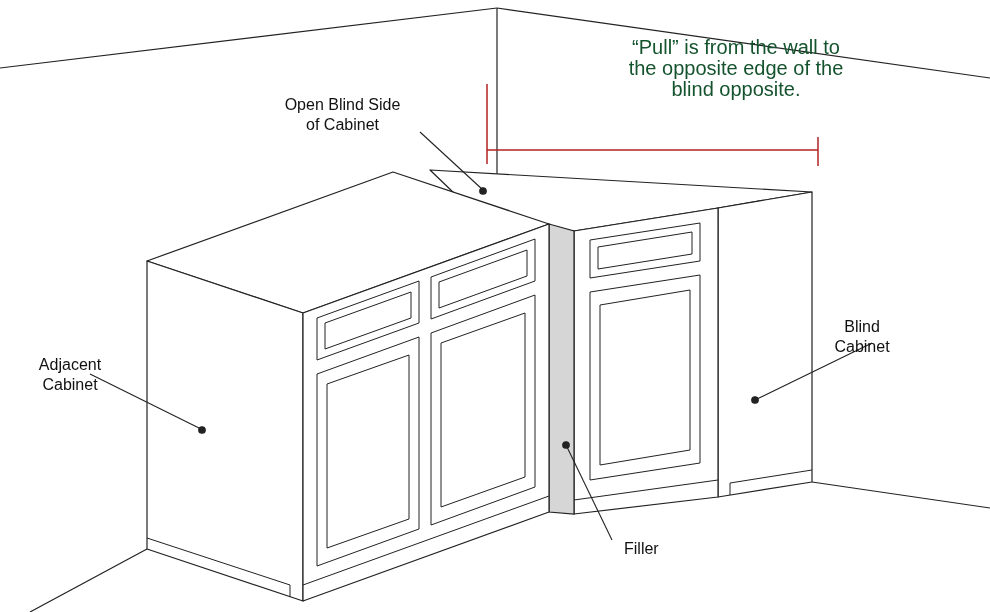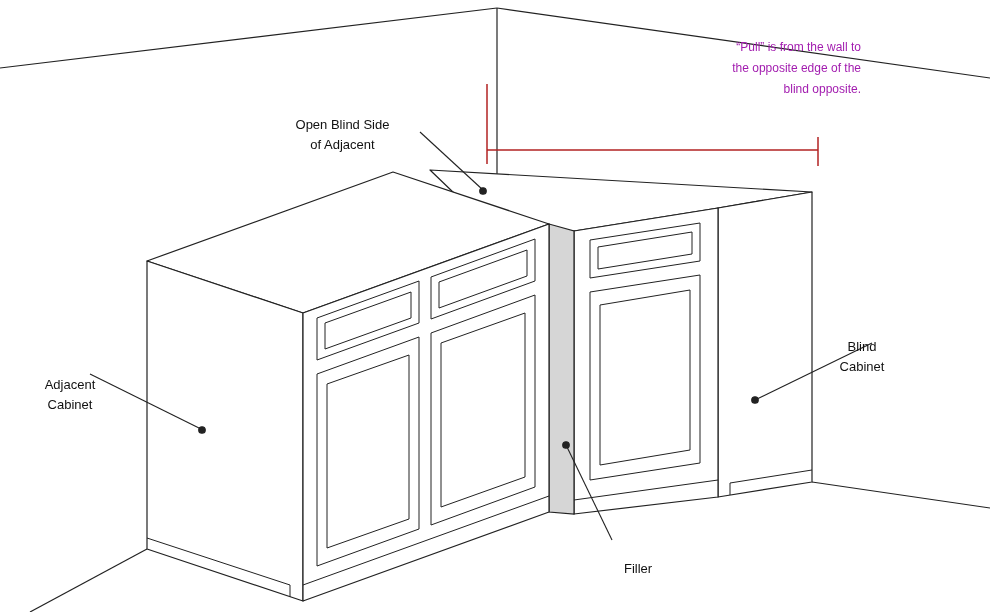--- a/index.html
+++ b/index.html
@@ -8,38 +8,37 @@
     width: 990px;
     height: 612px;
     background: #ffffff;
     font-family: "Liberation Sans", sans-serif;
     overflow: hidden;
   }
   .stage svg { position: absolute; left: 0; top: 0; }
   .diagram-label {
     position: absolute;
     color: #111111;
-    font-size: 13px;
+    font-size: 16px;
     line-height: 20px;
     text-align: center;
     white-space: nowrap;
-    margin-top: 20px;
   }
   .diagram-label span { display: block; }
   .label-open-blind { left: 250px; top: 95px; width: 185px; }
   .label-adjacent   { left: 0px;   top: 355px; width: 92px; padding-left: 24px; }
   .label-blind      { left: 816px; top: 317px; width: 92px; }
   .label-filler     { left: 624px; top: 539px; width: 80px; text-align: left; }
   .annotation-pull {
     position: absolute;
     left: 611px; top: 37px; width: 250px;
-    color: #a21caf;
-    font-size: 12px;
+    color: #14532d;
+    font-size: 20px;
     line-height: 21px;
-    text-align: right;
+    text-align: center;
   }
   .annotation-pull span { display: block; }
 </style>
 </head>
 <body>
 
 <div class="stage">
 
   <svg width="990" height="612" viewBox="0 0 990 612">
 
@@ -94,21 +93,21 @@
 
     <g stroke="#b22222" stroke-width="1.5" fill="none">
       <line x1="487" y1="150" x2="818" y2="150" stroke="#b22222"></line>
       <line x1="487" y1="84" x2="487" y2="164" stroke="#b22222"></line>
       <line x1="818" y1="137" x2="818" y2="166" stroke="#b22222"></line>
     </g>
   </svg>
 
   <div class="diagram-label label-open-blind">
     <span>Open Blind Side</span>
-    <span>of Adjacent</span>
+    <span>of Cabinet</span>
   </div>
 
   <div class="diagram-label label-adjacent">
     <span>Adjacent</span>
     <span>Cabinet</span>
   </div>
 
   <div class="diagram-label label-blind">
     <span>Blind</span>
     <span>Cabinet</span>

